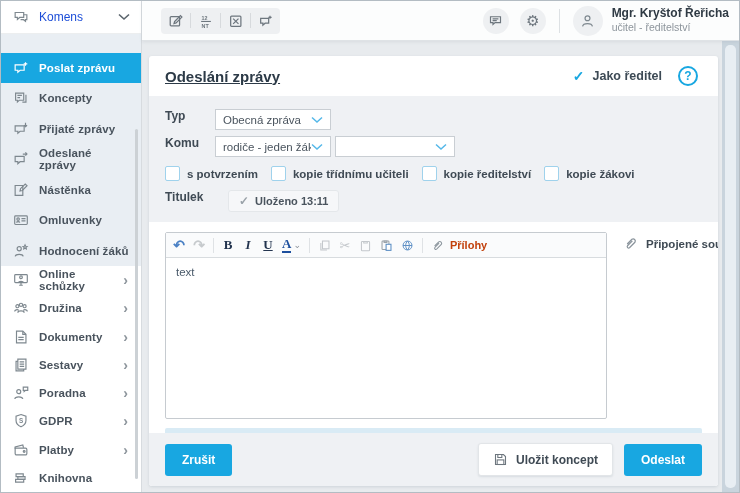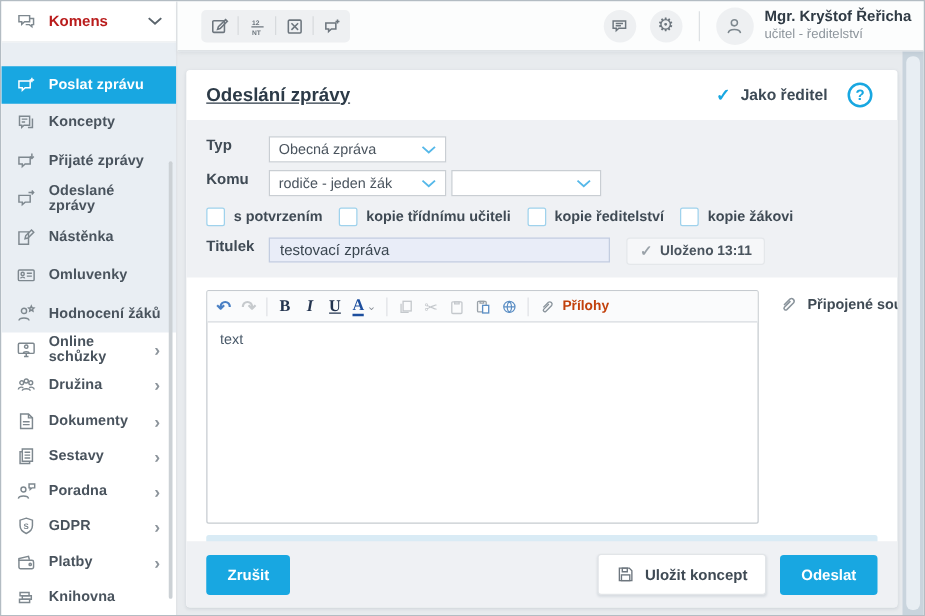--- a/index.html
+++ b/index.html
@@ -3,21 +3,21 @@
 <meta charset="utf-8">
 <style>
   * { box-sizing: border-box; margin: 0; padding: 0; }
   html,body { width:740px; height:493px; }
   body { font-family: "Liberation Sans", sans-serif; color:#3f4a54; }
   #app { width:740px; height:493px; display:flex; border:1px solid #b3bcc3; background:#e8ebee; overflow:hidden; }
 
   
   .sidebar { width:141px; background:#fff; border-right:1px solid #d7dbdf; position:relative; flex:none; display:flex; flex-direction:column; overflow:hidden; }
   .sb-header { height:35px; display:flex; align-items:center; padding:0 11px; gap:9px; border-bottom:1px solid #eceeef; }
-  .sb-header .lbl { font-size:12px; font-weight:bold; color:#b91c1c; flex:1; }
+  .sb-header .lbl { font-size:12px; font-weight:normal; color:#1d4ed8; flex:1; }
   .sb-group { background:#e9eef3; }
   .sb-item { height:30.5px; display:flex; align-items:center; padding:0 10px 0 11px; gap:9px; cursor:pointer; }
   .sb-item .lbl { font-size:11.5px; font-weight:bold; color:#49535d; flex:1; letter-spacing:.1px; }
   .sb-item.selected { background:#18a7e1;margin-top:19px; }
   .sb-item.selected .lbl { color:#fff; }
   .sb-item.selected .ic { color:#fff; }
   .ic { color:#7e888f; display:inline-flex; }
   .ic svg { display:block; }
   .sb-chev { color:#8d959c; font-size:14px; line-height:1; font-weight:bold; padding-right:3px; }
   .sb-scrollthumb { position:absolute; right:3px; top:128px; width:3px; height:350px; background:#ccd1d5; border-radius:2px; }
@@ -47,21 +47,21 @@
   .card-header { height:40px; display:flex; align-items:center; padding:0 20px 0 16px; flex:none; }
   .card-title { font-size:15px; font-weight:bold; color:#2c3a47;text-decoration:underline; }
   .hdr-right { margin-left:auto; display:flex; align-items:center; gap:8px; }
   .chk-blue { color:#18a7e1; font-size:14px; font-weight:bold; }
   .as-director { font-size:12.5px; font-weight:bold; color:#3d4a55; }
   .help-circle { width:20px; height:20px; border:2px solid #18a7e1; border-radius:50%; color:#18a7e1; font-size:12px; font-weight:bold; display:flex; align-items:center; justify-content:center; margin-left:8px; cursor:pointer; }
 
   .form-section { background:#eff1f4; padding:13px 16px 10px; flex:none; }
   .frow { display:flex; align-items:flex-start; margin-bottom:6px; }
   .flabel { width:50px; font-size:12px; font-weight:bold; color:#3f4a54; flex:none; }
-  .dropdown { width:142px; height:21px; background:#fff; border:1px solid #c9ced3; display:flex; align-items:center; padding:0 7px; font-size:11.5px; color:#4a545e; cursor:pointer; }
+  .dropdown { width:116px; height:21px; background:#fff; border:1px solid #c9ced3; display:flex; align-items:center; padding:0 7px; font-size:11.5px; color:#4a545e; cursor:pointer; }
   .dropdown .dd-val { flex:1; white-space:nowrap; overflow:hidden; }
   .dropdown.dd2 { width:120px; margin-left:4px; }
   .cb-row { display:flex; align-items:flex-end; gap:13px; margin:9px 0 9px 0; }
   .cb { display:flex; align-items:center; gap:7px; cursor:pointer; }
   .cb .box { width:15px; height:15px; background:#fff; border:1.5px solid #9fd2ec; border-radius:2px; }
   .cb .cl { font-size:11.5px; font-weight:bold; color:#3f4a54; }
   .titulek-input { width:273px; height:20px; background:#e9edf8; border:1px solid #c3cde0; padding:0 8px; font-size:12px; color:#3a4650; font-family:"Liberation Sans",sans-serif; }
   .saved-badge { margin-left:13px; background:#f6f7f9; border:1px solid #e4e7ea; border-radius:3px; height:22px; display:flex; align-items:center; gap:6px; padding:0 10px; }
   .saved-badge .ck { color:#9aa2a9; font-size:12px; font-weight:bold; }
   .saved-badge .tx { font-size:11px; font-weight:bold; color:#4a545e; }
@@ -388,21 +388,20 @@
                 <span class="box"></span>
                 <span class="cl">kopie ředitelství</span>
               </span>
               <span class="cb">
                 <span class="box"></span>
                 <span class="cl">kopie žákovi</span>
               </span>
             </div>
             <div class="frow" style="margin-bottom:0">
               <span class="flabel">Titulek</span>
-              <input class="titulek-input" type="text" value="testovací zpráva" style="">
               <span class="saved-badge">
                 <span class="ck">✓</span>
                 <span class="tx">Uloženo 13:11</span>
               </span>
             </div>
           </div>
 
           <div class="editor-section">
             <div class="editor-row">
               <div class="editor-box">

